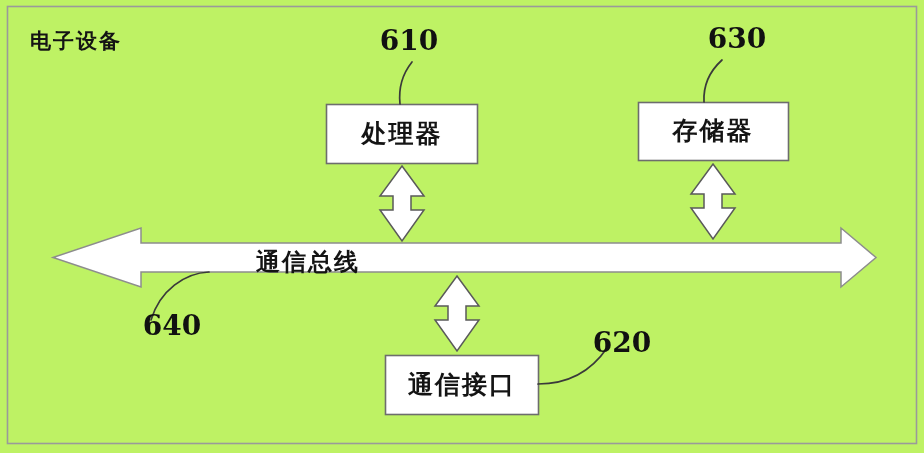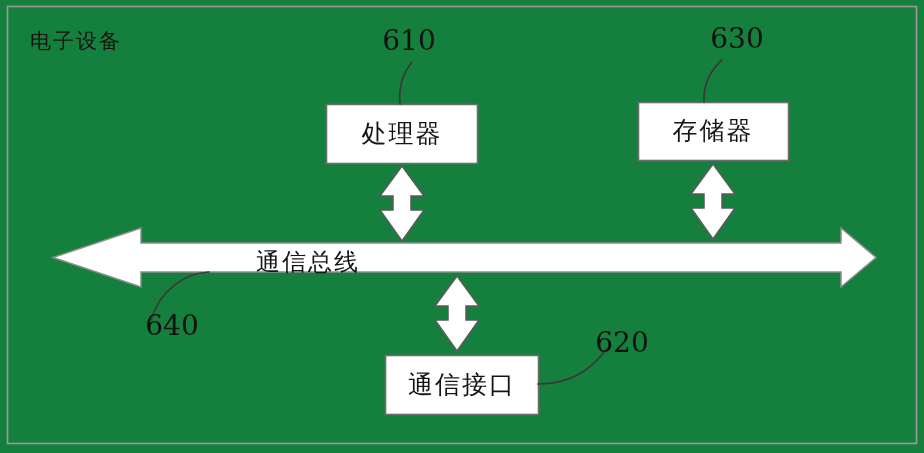--- a/index.html
+++ b/index.html
@@ -7,22 +7,23 @@
     padding: 0;
     background: #ffffff;
   }
   body {
     font-family: "DejaVu Serif", "Liberation Serif", serif;
   }
   #figure-root {
     position: relative;
     width: 924px;
     height: 453px;
-    background: #15803d;
+    background: #bef264;
     overflow: hidden;
+    font-weight: bold;
   }
   #diagram-svg {
     position: absolute;
     left: 0;
     top: 0;
     width: 924px;
     height: 453px;
   }
   .frame-rect {
     fill: none;

